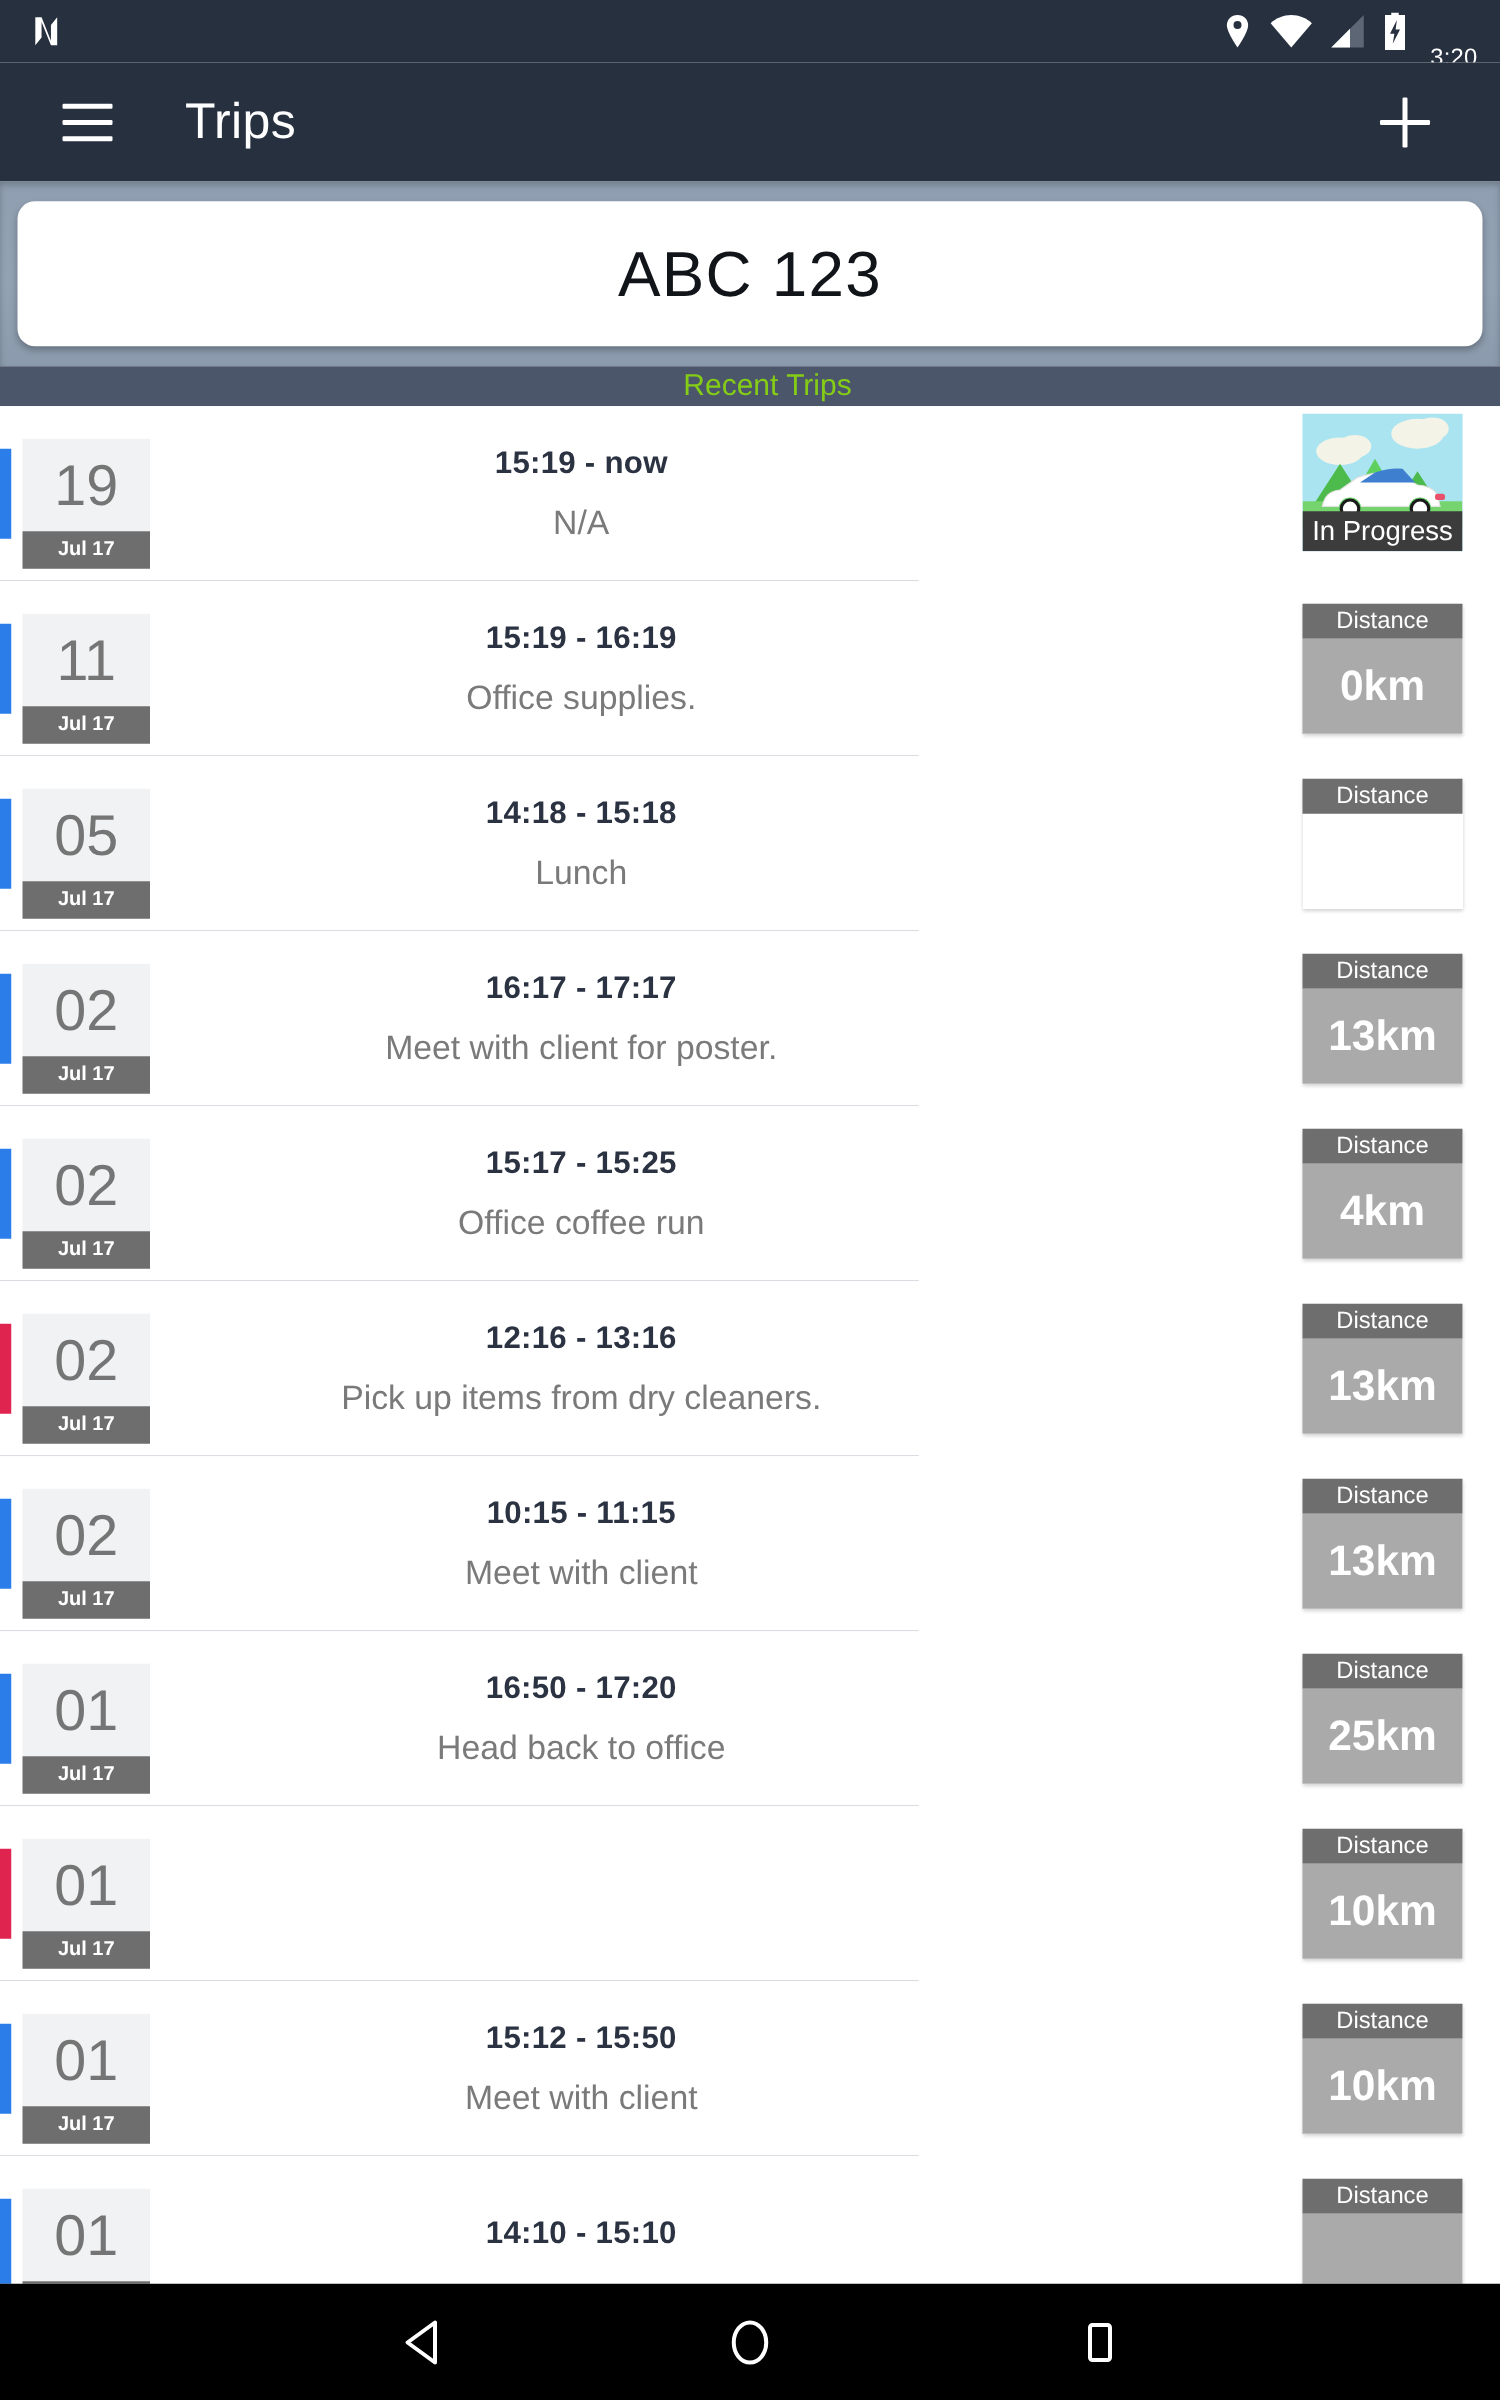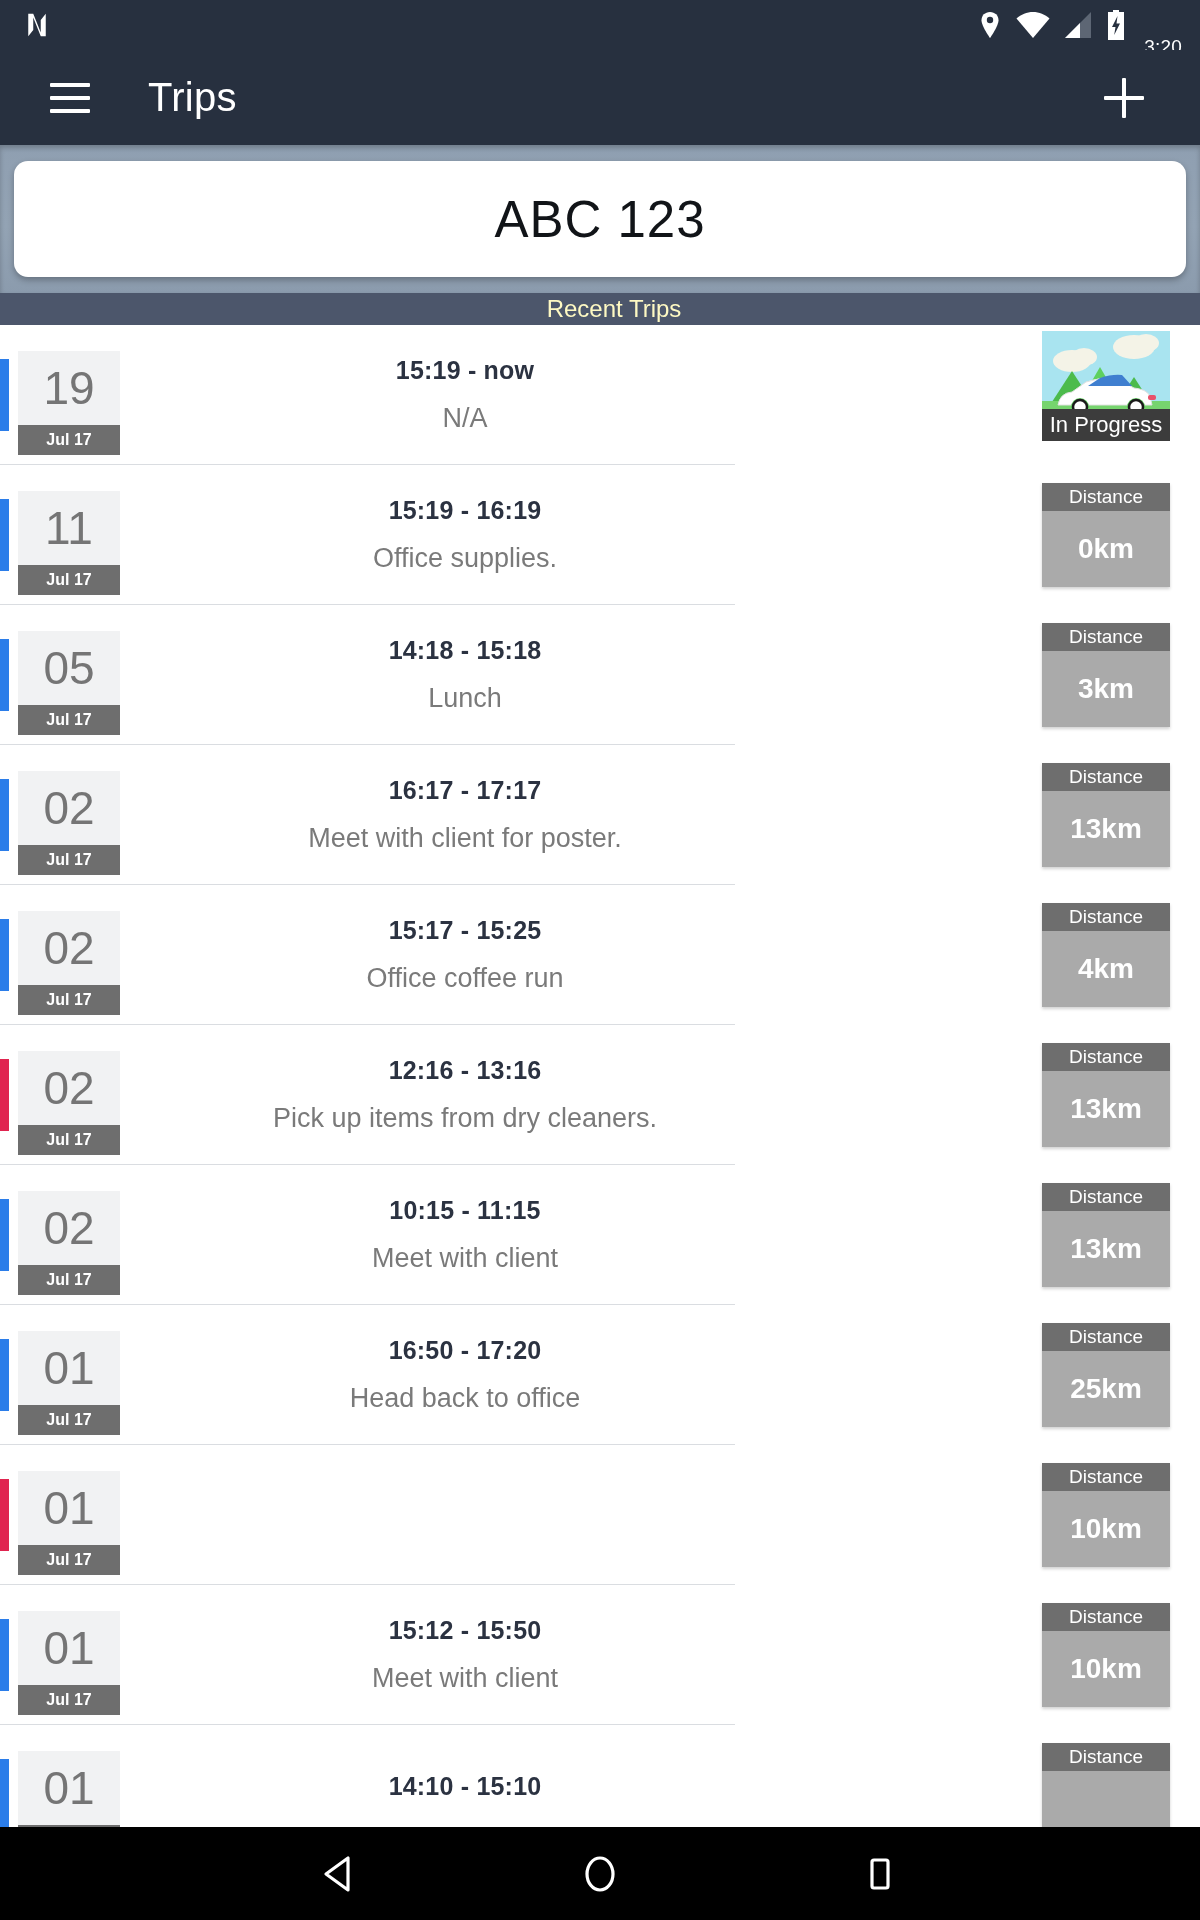--- a/index.html
+++ b/index.html
@@ -59,21 +59,21 @@
     border-radius:14px; display:flex; align-items:center; justify-content:center;
     box-shadow:0 3px 6px rgba(0,0,0,.28);
   }
   .plate-text{ font-size:51px; color:#111418; font-weight:400; letter-spacing:1px; }
 
   
   .section-header{
     position:absolute; top:293px; left:0; width:1200px; height:32px;
     background:#4c566b; display:flex; align-items:center; justify-content:center;
   }
-  .section-header span{ color:#fef9c3; font-size:24px; font-weight:400;margin-left:28px; }
+  .section-header span{ color:#84cc16; font-size:24px; font-weight:400;margin-left:28px; }
 
   
   .trip-list{
     position:absolute; top:325px; left:0; width:1200px; height:1502px;
     overflow:hidden; background:#fff;
   }
   .trip-row{
     position:relative; width:1200px; height:140px;
     background:#ffffff; display:flex; align-items:center;
   }
@@ -117,21 +117,21 @@
     box-shadow:0 2px 3px rgba(0,0,0,.18);
   }
   .dist-head{
     width:128px; height:28px; background:#6e6e6e;
     display:flex; align-items:center; justify-content:center;
     color:#ffffff; font-size:19px;
   }
   .dist-body{
     width:128px; height:76px; background:#aaaaaa;
     display:flex; align-items:center; justify-content:center;
-    color:#ffffff; font-size:28px; font-weight:bold;
+    color:#ffffff; font-size:34px; font-weight:bold;
   }
 
   
   .progress-thumb{
     position:absolute; right:30px; top:6px; width:128px; height:110px;
     overflow:hidden; background:#aee4f2;
   }
   .progress-thumb svg{ display:block; width:128px; height:110px; }
   .progress-label{
     position:absolute; left:0; bottom:0; width:128px; height:32px;
@@ -256,21 +256,20 @@
         <div class="date-badge">
           <div class="date-day">05</div>
           <div class="date-mon">Jul 17</div>
         </div>
         <div class="trip-main">
           <div class="trip-time">14:18 - 15:18</div>
           <div class="trip-desc">Lunch</div>
         </div>
         <div class="dist-badge">
           <div class="dist-head">Distance</div>
-          <div class="dist-body">3km</div>
         </div>
         <div class="row-divider"></div>
       </div>
       <div class="trip-row">
         <div class="accent blue"></div>
         <div class="date-badge">
           <div class="date-day">02</div>
           <div class="date-mon">Jul 17</div>
         </div>
         <div class="trip-main">

